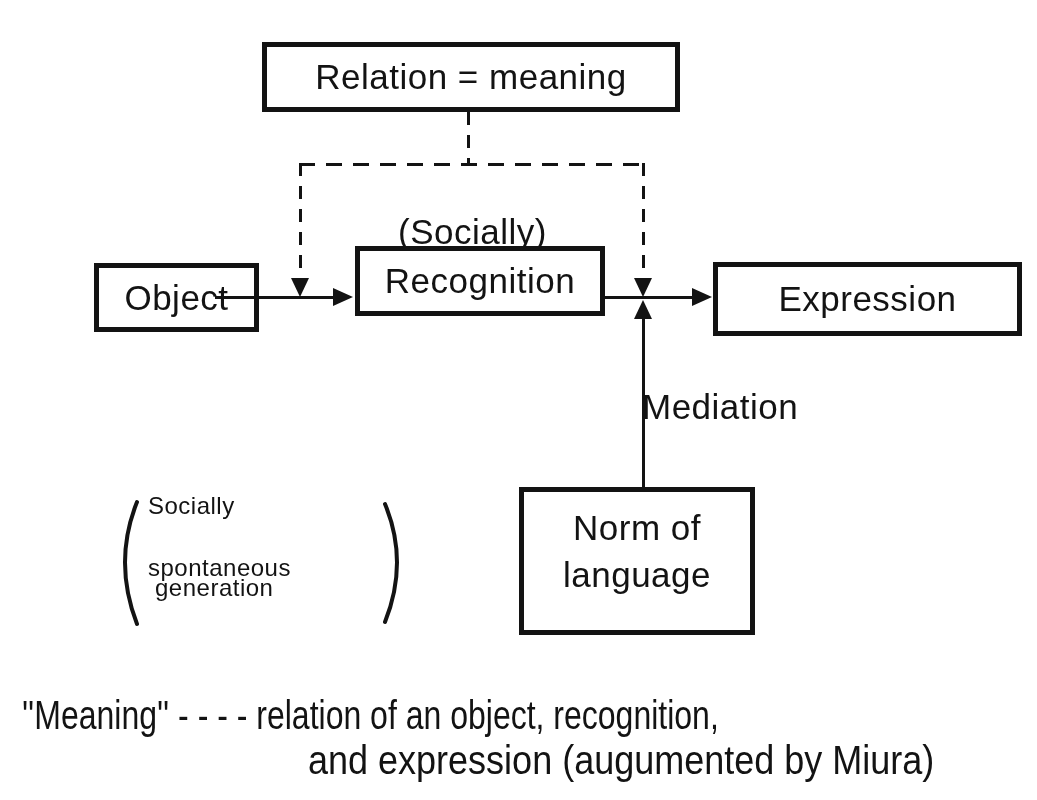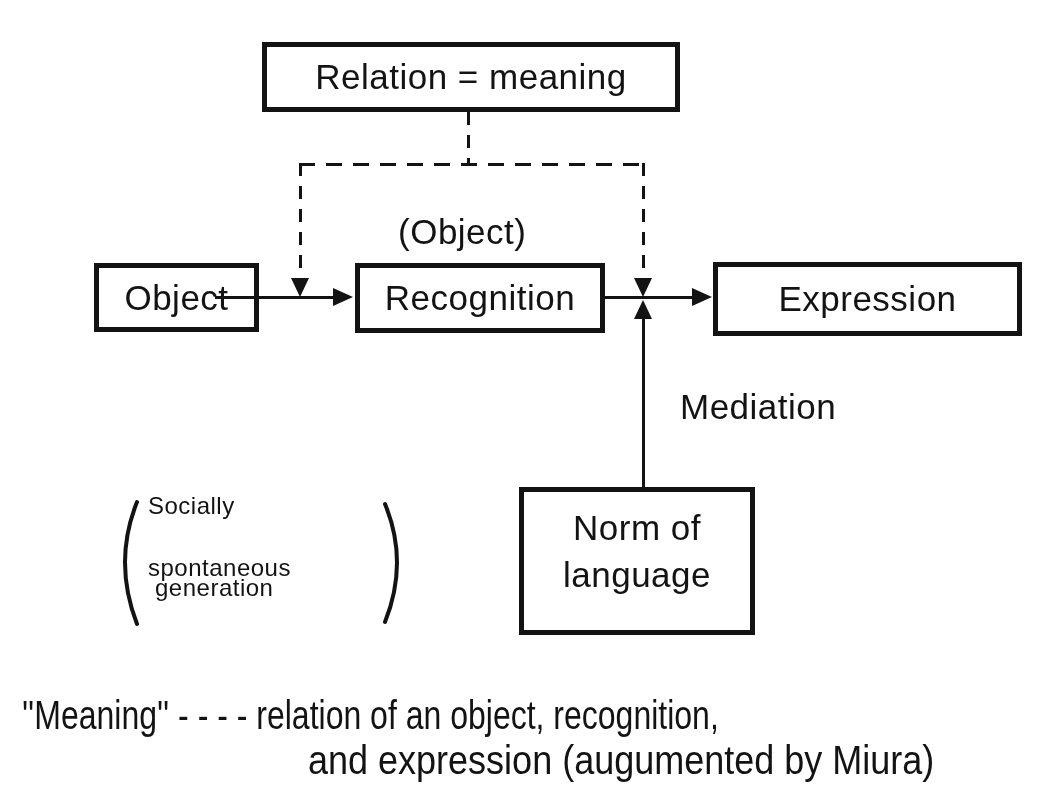--- a/index.html
+++ b/index.html
@@ -7,29 +7,29 @@
   html,body { background:var(--paper); }
   body { width:1037px; height:800px; position:relative; overflow:hidden;
          font-family:"Liberation Sans", sans-serif; color:var(--ink); }
   .canvas { position:absolute; left:0; top:0; width:1037px; height:800px;border-radius:29px; }
 
   .node { position:absolute; border:5px solid var(--ink); background:var(--paper);
           display:flex; align-items:center; justify-content:center;
           font-size:35px; letter-spacing:0.5px; white-space:nowrap; }
   .box-relation    { left:262px; top:42px;  width:418px; height:70px; }
   .box-object      { left:50px;  top:263px; width:165px; height:69px;margin-left:44px; }
-  .box-recognition { left:355px; top:263px; width:250px; height:70px; }
+  .box-recognition { left:355px; top:246px; width:250px; height:70px; }
   .box-expression  { left:713px; top:262px; width:309px; height:74px; }
   .box-norm        { left:519px; top:487px; width:236px; height:148px;
                      flex-direction:column; justify-content:flex-start;
                      padding-top:12px; line-height:47px; }
 
   .label { position:absolute; font-size:35px; letter-spacing:0.5px; white-space:nowrap; }
   .speaker   { left:398px; top:212px; }
-  .mediation { left:680px; top:387px; }
+  .mediation { left:642px; top:387px; }
 
   .hline { position:absolute; height:3px; background:var(--ink); }
   .vline { position:absolute; width:3px;  background:var(--ink); }
   .dash-h { position:absolute; height:3px;
             background:repeating-linear-gradient(to right, var(--ink) 0 16px, transparent 16px 27px); }
   .dash-v { position:absolute; width:3px;
             background:repeating-linear-gradient(to bottom, var(--ink) 0 13px, transparent 13px 23px); }
 
   .stub          { left:467px; top:112px; height:52px; }
   .bracket-top   { left:299px; top:163px; width:346px; }
@@ -74,21 +74,21 @@
     <span>Relation = meaning</span>
   </div>
 
   <div class="dash-v stub"></div>
   <div class="dash-h bracket-top"></div>
   <div class="dash-v bracket-left"></div>
   <div class="dash-v bracket-right"></div>
   <div class="ah ah-down ah-down-left"></div>
   <div class="ah ah-down ah-down-right"></div>
 
-  <div class="label speaker">(Object)</div>
+  <div class="label speaker">(Socially)</div>
 
   <div class="node box-object">
     <span>Object</span>
   </div>
   <div class="node box-recognition">
     <span>Recognition</span>
   </div>
   <div class="node box-expression">
     <span>Expression</span>
   </div>

